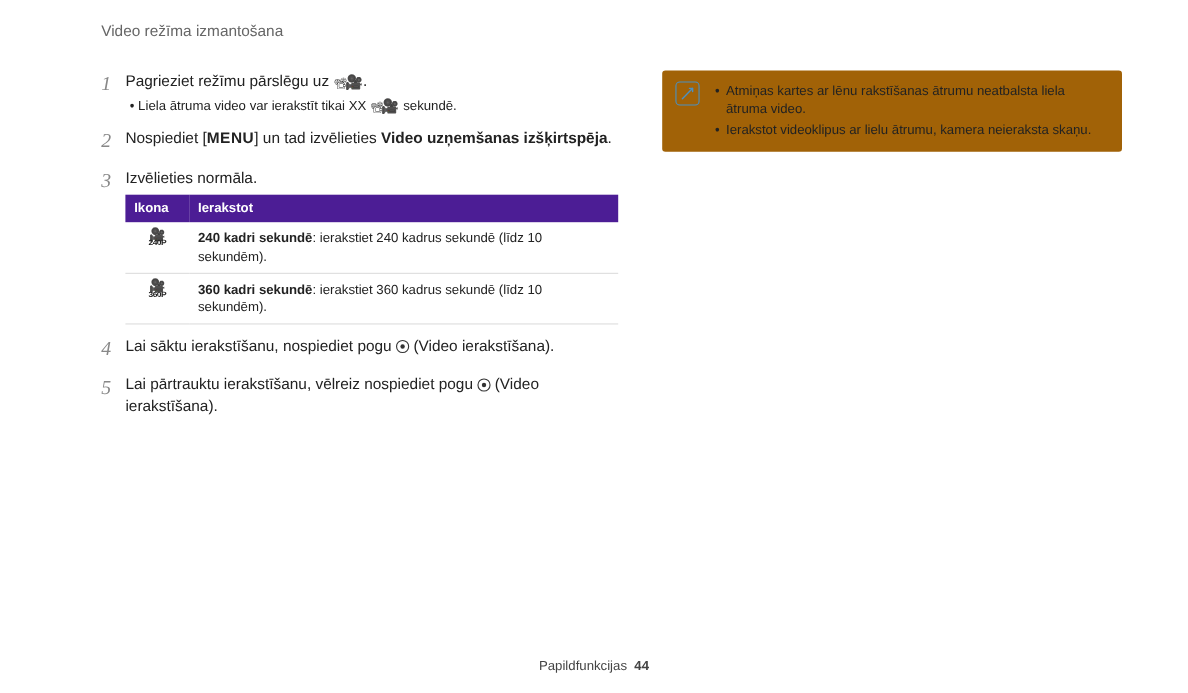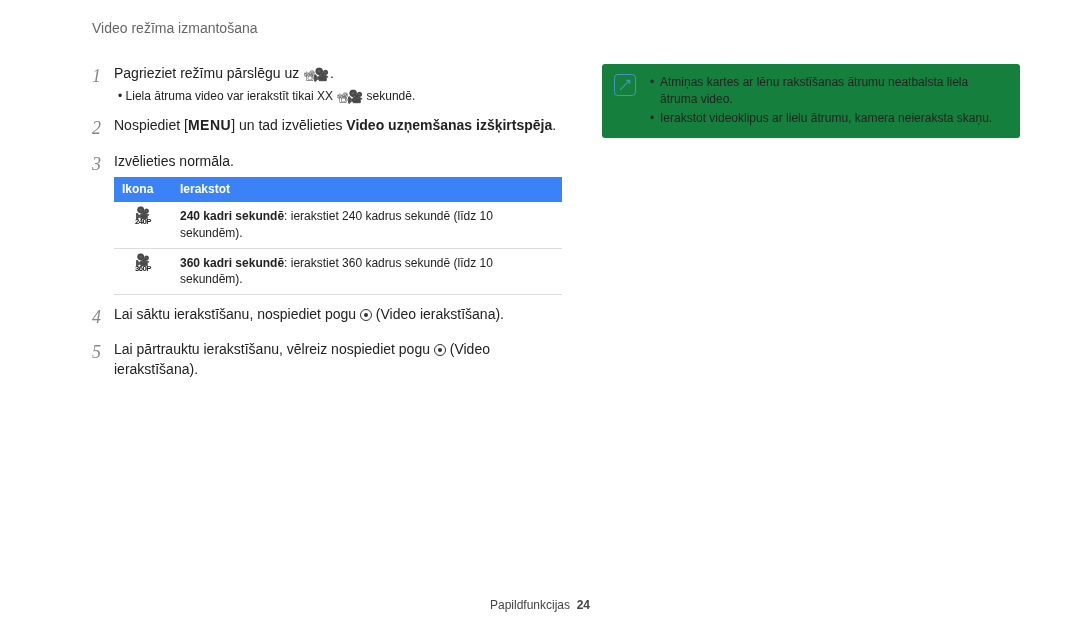--- a/index.html
+++ b/index.html
@@ -69,21 +69,21 @@
     letter-spacing: 0.5px;
   }
   .bold { font-weight: bold; }
   table.icon-table {
     border-collapse: collapse;
     width: 100%;
     margin-top: 6px;
     font-size: 12px;
   }
   table.icon-table th {
-    background: #3b82f6;
+    background: #4c1d95;
     color: #fff;
     font-weight: bold;
     text-align: left;
     padding: 4px 8px;
   }
   table.icon-table th:first-child { width: 58px; }
   table.icon-table td {
     padding: 6px 8px;
     border-bottom: 1px solid #ddd;
     vertical-align: top;
@@ -129,21 +129,21 @@
     content: "";
     position: absolute;
     width: 4px;
     height: 4px;
     background: #333;
     border-radius: 50%;
     top: 3px;
     left: 3px;
   }
   .note-box {
-    background: #15803d;
+    background: #a16207;
     border-radius: 3px;
     padding: 10px 14px 10px 48px;
     position: relative;
     font-size: 12px;
     line-height: 1.4;
   }
   .note-icon {
     position: absolute;
     left: 12px;
     top: 10px;
@@ -271,14 +271,14 @@
         <ul>
           <li>Atmiņas kartes ar lēnu rakstīšanas ātrumu neatbalsta liela ātruma video.</li>
           <li>Ierakstot videoklipus ar lielu ātrumu, kamera neieraksta skaņu.</li>
         </ul>
       </div>
     </div>
   </div>
 </div>
 
 <div class="footer">
-  <span>Papildfunkcijas</span>&nbsp;&nbsp;<span class="pn">24</span>
+  <span>Papildfunkcijas</span>&nbsp;&nbsp;<span class="pn">44</span>
 </div>
 
 </body></html>

